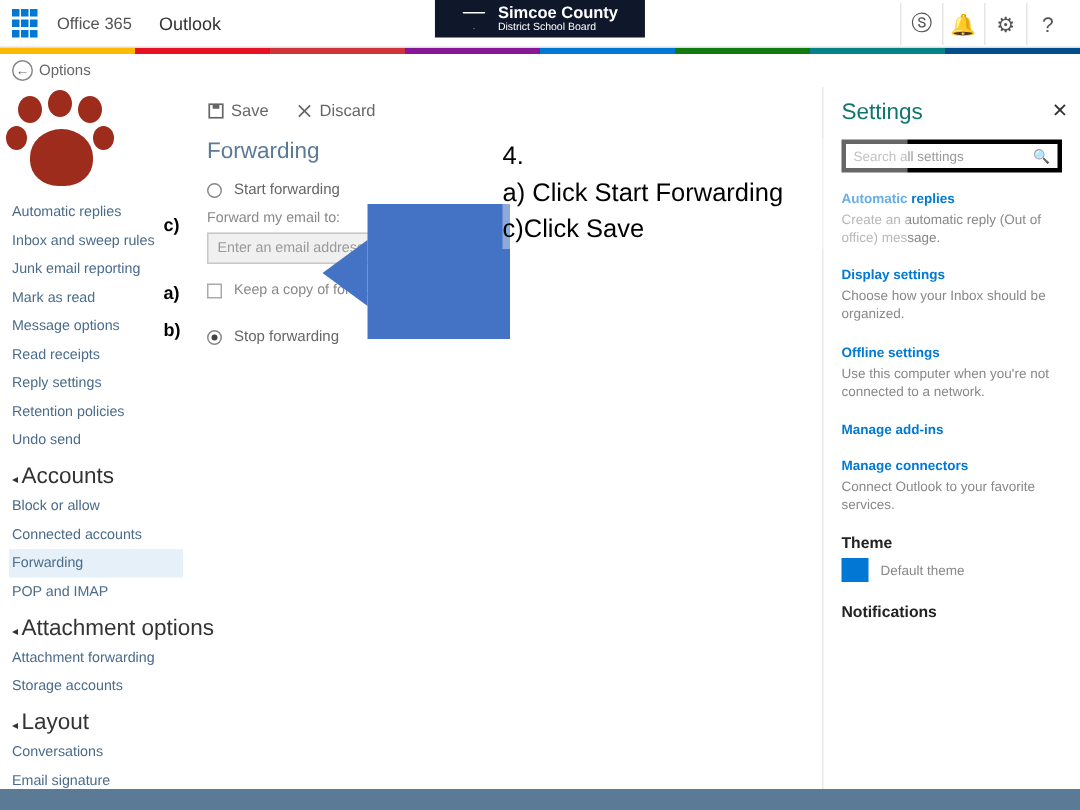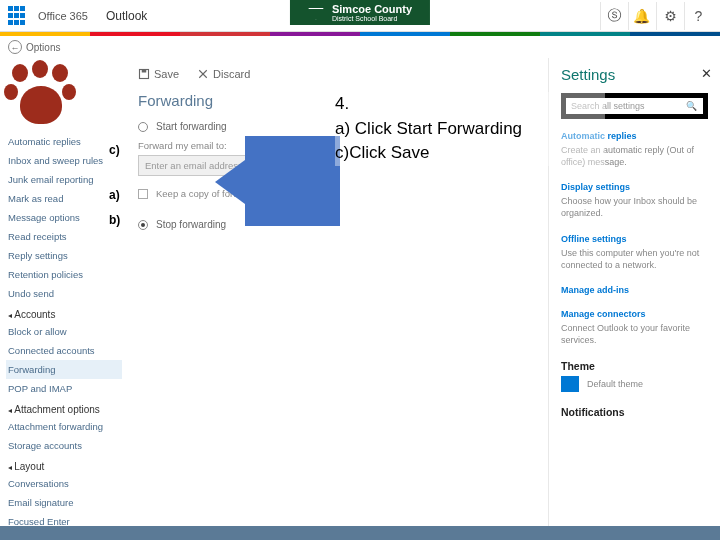--- a/index.html
+++ b/index.html
@@ -3,21 +3,21 @@
 <meta charset="utf-8">
 <style>
 * { margin: 0; padding: 0; box-sizing: border-box; font-family: 'Segoe UI', Arial, sans-serif; }
 body { width: 720px; height: 540px; overflow: hidden; background: #fff; position: relative; }
 
 .topbar { height: 32px; background: #fff; border-bottom: 1px solid #ddd; display: flex; align-items: center; padding: 0 8px; position: relative; }
 .app-grid { width: 20px; height: 20px; display: flex; flex-wrap: wrap; gap: 1px; margin-right: 10px; }
 .app-grid span { width: 5px; height: 5px; background: #0078d4; }
 .brand1 { font-size: 11px; color: #555; margin-right: 18px; }
 .brand2 { font-size: 12px; color: #333; font-weight: 400; }
-.top-center { position: absolute; left: 50%; transform: translateX(-50%); top: 0; background: #14532d; color: #fff; padding: 3px 18px; font-size: 10px; display: flex; align-items: center; gap: 6px; }
+.top-center { position: absolute; left: 50%; transform: translateX(-50%); top: 0; background: #0f172a; color: #fff; padding: 3px 18px; font-size: 10px; display: flex; align-items: center; gap: 6px; }
 .logo-shape { width: 18px; height: 14px; position: relative; }
 .logo-shape::before { content: ""; position: absolute; left: 0; top: 2px; width: 14px; height: 10px; border: 1.5px solid #fff; clip-path: polygon(0 0, 100% 0, 50% 100%); }
 .top-icons { margin-left: auto; display: flex; gap: 0; }
 .top-icons .ic { width: 28px; height: 28px; display: flex; align-items: center; justify-content: center; font-size: 14px; color: #555; border-left: 1px solid #e5e5e5; }
 
 .stripe { height: 4px; display: flex; }
 .stripe span { flex: 1; }
 .s1{background:#ffb900;}.s2{background:#e81123;}.s3{background:#d13438;}.s4{background:#881798;}.s5{background:#0078d4;}.s6{background:#107c10;}.s7{background:#038387;}.s8{background:#004e8c;}
 
 .subbar { height: 22px; display: flex; align-items: center; padding: 0 8px; font-size: 10px; color: #666; }
@@ -28,41 +28,41 @@
 .leftcol { width: 128px; padding: 6px 6px; position: relative; }
 .paw { width: 70px; height: 64px; position: relative; margin-bottom: 4px; }
 .paw .pad { position: absolute; background: #9d2c1c; border-radius: 50%; }
 .paw .toe1{width:16px;height:18px;left:6px;top:0;}
 .paw .toe2{width:16px;height:18px;left:26px;top:-4px;}
 .paw .toe3{width:16px;height:18px;left:46px;top:0;}
 .paw .toe4{width:14px;height:16px;left:-2px;top:20px;}
 .paw .toe5{width:14px;height:16px;left:56px;top:20px;}
 .paw .palm{width:42px;height:38px;left:14px;top:22px;border-radius:50% 50% 45% 45%;}
 .nav-item { font-size: 9.5px; color: #4a6b8a; padding: 4px 2px; white-space: nowrap; }
-.nav-sec { font-size: 10px; color: #333; padding: 6px 2px 2px; white-space: nowrap; }
+.nav-sec { font-size: 15px; color: #333; padding: 6px 2px 2px; white-space: nowrap; }
 .nav-sec::before { content: "◂ "; font-size: 8px; }
 .nav-item.active { background: #e6f0f8; }
 
 .midcol { width: 215px; padding: 6px 4px; }
 .toolbar { display: flex; gap: 18px; padding: 4px 6px 10px; font-size: 11px; color: #666; align-items: center; }
 .tbtn { display: flex; align-items: flex-end; gap: 4px; }
 .tbtn svg { width: 12px; height: 12px; }
 .heading { font-size: 15px; color: #5b7a96; font-weight: 400; padding: 2px 6px 8px; }
 .radio-row { display: flex; align-items: center; gap: 8px; padding: 4px 6px; font-size: 10px; color: #666; }
 .radio { width: 10px; height: 10px; border: 1px solid #888; border-radius: 50%; display: inline-block; position:relative; }
 .radio.on::after { content: ""; position: absolute; left: 2px; top: 2px; width: 4px; height: 4px; background: #444; border-radius: 50%; }
 .sublabel { font-size: 9.5px; color: #888; padding: 4px 6px 2px; }
 .txtfield { margin: 2px 6px 8px; border: 1px solid #c8c8c8; background: #f0f0f0; font-size: 9.5px; color: #999; padding: 4px 6px; width: 180px; }
 .check-row { display: flex; align-items: center; gap: 8px; padding: 4px 6px; font-size: 9.5px; color: #888; }
 .chk { width: 10px; height: 10px; border: 1px solid #aaa; display: inline-block; }
 
 .settings { position: absolute; right: 0; top: 0; bottom: 0; width: 172px; background: #fff; border-left: 1px solid #e8e8e8; padding: 8px 12px; }
 .settings h3 { font-size: 15px; font-weight: 400; color: #0f766e; margin-bottom: 10px; }
 .close-x { position: absolute; right: 8px; top: 8px; font-size: 13px; color: #333; }
-.search { border: 5px solid #000000; padding: 3px 5px; font-size: 9px; color: #999; display: flex; justify-content: space-between; align-items: center; margin-bottom: 12px; }
+.search { border: 3px solid #000000; padding: 3px 5px; font-size: 9px; color: #999; display: flex; justify-content: space-between; align-items: center; margin-bottom: 12px; }
 .setting-block { margin-bottom: 14px; }
 .setting-title { font-size: 10.5px; font-weight: 600; color: #222; margin-bottom: 3px; }
 .setting-desc { font-size: 9px; color: #888; line-height: 1.35; }
 .link { color: #0078d4; font-size: 9px; }
 .theme-sw { display: flex; align-items: center; gap: 8px; margin-top: 4px; }
 .theme-sq { width: 18px; height: 16px; background: #0078d4; }
 
 .annot { position: absolute; left: 335px; top: 34px; width: 270px; font-size: 17px; font-family: Arial, sans-serif; color: #000; line-height: 1.45; background: rgba(255,255,255,0.4); }
 .arrow-callout { position: absolute; left: 215px; top: 78px; width: 125px; height: 90px; }
 .callout-box { position: absolute; left: 30px; top: 0; width: 95px; height: 90px; background: #4472c4; }

